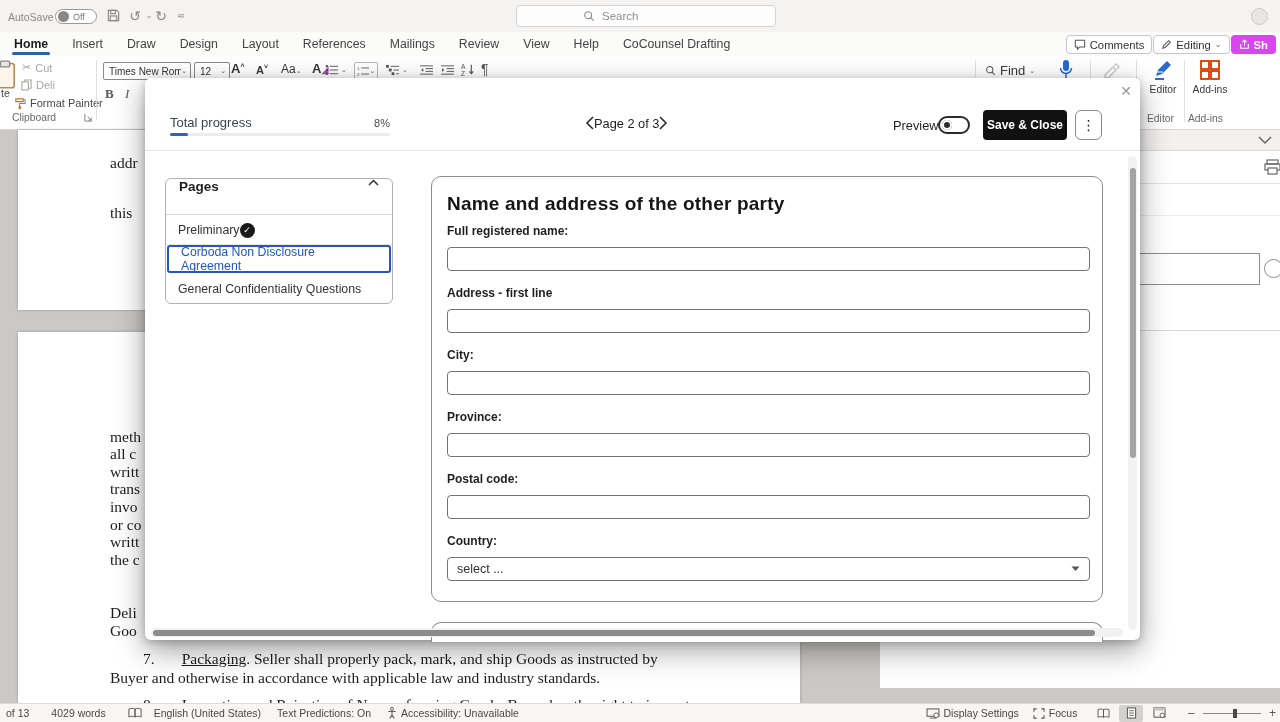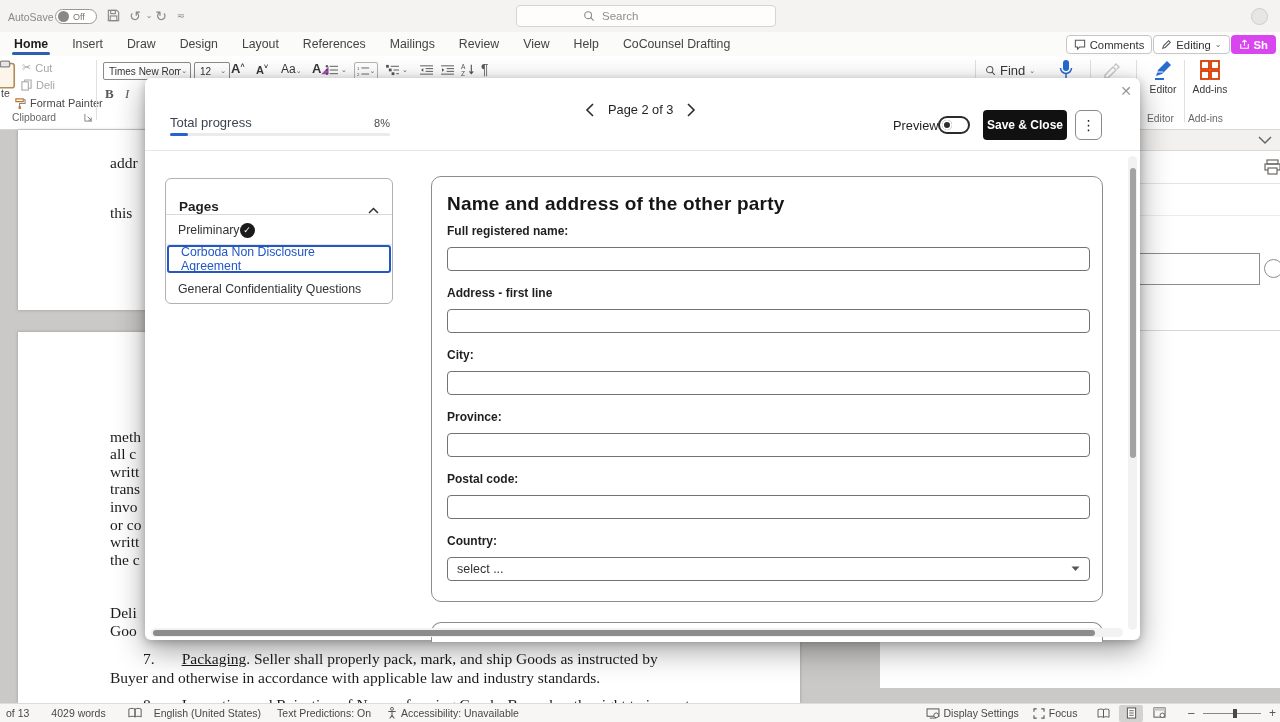--- a/index.html
+++ b/index.html
@@ -60,33 +60,33 @@
   .rp-circle{position:absolute;left:384px;top:129px;width:19px;height:19px;border-radius:50%;border:1.5px solid #8f8d8b;background:#fff;cursor:pointer}
   .rp-div3{position:absolute;left:0;top:200px;width:400px;height:1px;background:#d9d7d5}
 
   
   .modal{left:145px;top:78px;width:995px;height:562px;background:#fff;border-radius:6px;box-shadow:0 10px 30px rgba(0,0,0,.38),0 2px 8px rgba(0,0,0,.22);z-index:50}
   .m-close{left:970px;top:2px;width:22px;height:22px;color:#9a9896;font-size:14px;line-height:22px;text-align:center;cursor:pointer}
   .m-prog-lbl{left:25px;top:37px;font-size:13px;color:#3c4353}
   .m-prog-val{left:200px;top:39px;width:45px;text-align:right;font-size:11px;color:#4a4a4a}
   .m-prog-track{left:25px;top:55px;width:220px;height:3px;border-radius:2px;background:#ebebeb}
   .m-prog-fill{height:3px;border-radius:2px;background:#2563d0;width:8%}
-  .m-nav{left:440px;top:24px;display:flex;align-items:center;gap:14px}
+  .m-nav{left:440px;top:38px;display:flex;align-items:flex-start;}
   .m-nav-txt{font-size:12.8px;color:#1f1f1f}
   .navchev{cursor:pointer;color:#2b2b2b}
   .m-preview-lbl{left:748px;top:40px;font-size:12.8px;color:#1f1f1f}
   .m-toggle{left:793px;top:38px;width:32px;height:18px;border:2px solid #2b2b2b;border-radius:10px;background:#fff;cursor:pointer}
   .m-toggle-knob{position:absolute;left:2px;top:2px;width:10px;height:10px;border-radius:50%;background:#2b2b2b;box-shadow:inset 0 0 0 2px #fff}
   .m-save{left:838px;top:32px;width:84px;height:30px;background:#111;color:#fff;border-radius:4px;font-size:12px;font-weight:bold;display:flex;align-items:center;justify-content:center;cursor:pointer}
   .m-kebab{left:930px;top:32px;width:27px;height:30px;border:1px solid #8c8a88;border-radius:6px;font-size:14px;color:#222;display:flex;align-items:center;justify-content:center;cursor:pointer}
   .m-div{left:0;top:72px;width:995px;height:1px;background:#e7e7e7}
 
   
   .pagescard{left:20px;top:100px;width:228px;height:126px;border:1px solid #b3b1af;border-radius:6px;background:#fff}
-  .pc-head{position:absolute;left:0;top:0;width:100%;height:36px;border-bottom:1px solid #dadada;display:flex;align-items:flex-end;justify-content:space-between;padding:0 13px;cursor:pointer}
+  .pc-head{position:absolute;left:0;top:0;width:100%;height:36px;border-bottom:1px solid #dadada;display:flex;align-items:flex-start;justify-content:space-between;padding:0 13px;cursor:pointer}
   .pc-title{font-size:13.5px;font-weight:bold;color:#1e1e1e}
   .pc-item{position:absolute;left:0;width:100%;height:29px;display:flex;align-items:center;justify-content:flex-start;padding:0 12px;font-size:12.3px;color:#333;cursor:pointer}
   .pc-i1{top:37px;border-bottom:1px solid #e6e6e6}
   .pc-i2{top:66px;height:28px;border:2px solid #2257c4;border-radius:3px;color:#2257c4;left:1px;width:224px}
   .pc-i3{top:95px}
   .chk{width:15px;height:15px;border-radius:50%;background:#1a1a1a;color:#fff;font-size:9px;display:flex;align-items:center;justify-content:center}
 
   
   .formcard{left:286px;top:98px;width:672px;height:426px;border:1px solid #8f8d8b;border-radius:10px;background:#fff}
   .fc-title{position:absolute;left:15px;top:16px;font-size:19px;font-weight:bold;letter-spacing:.2px;color:#161616}

